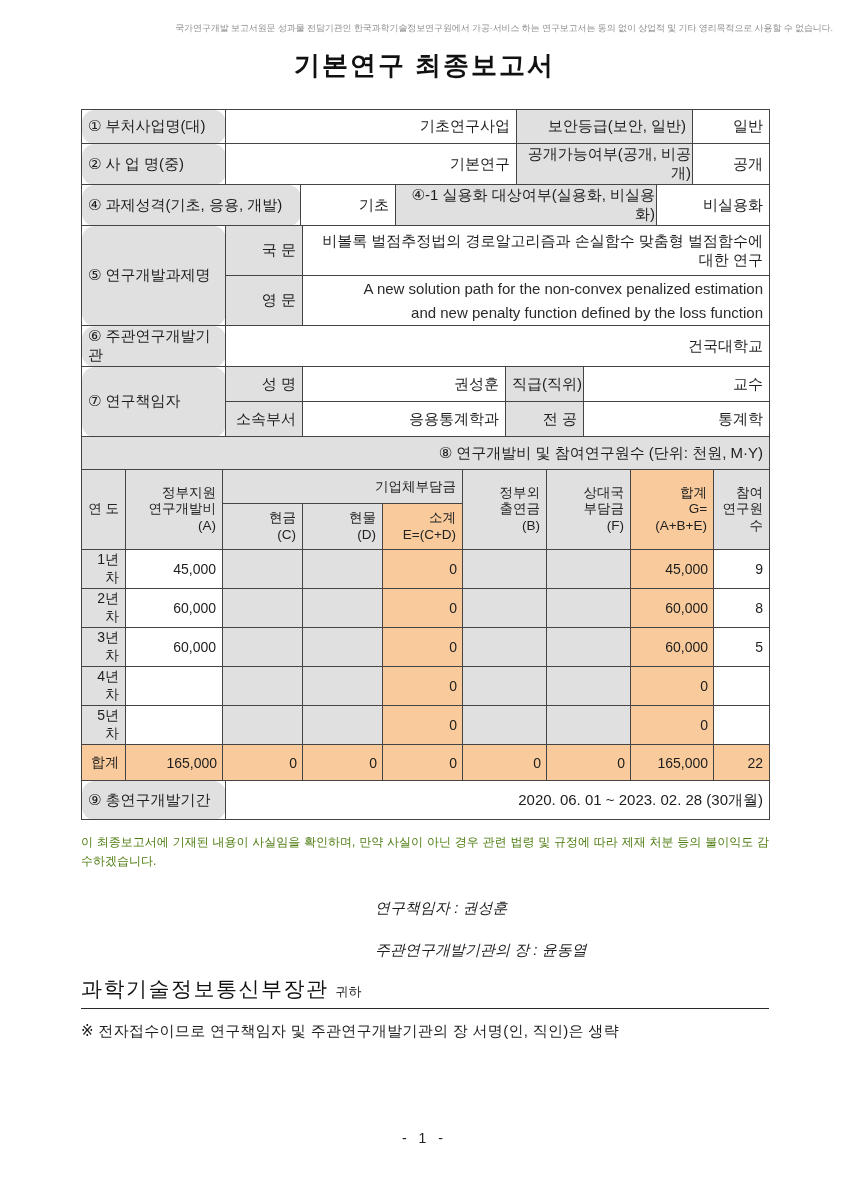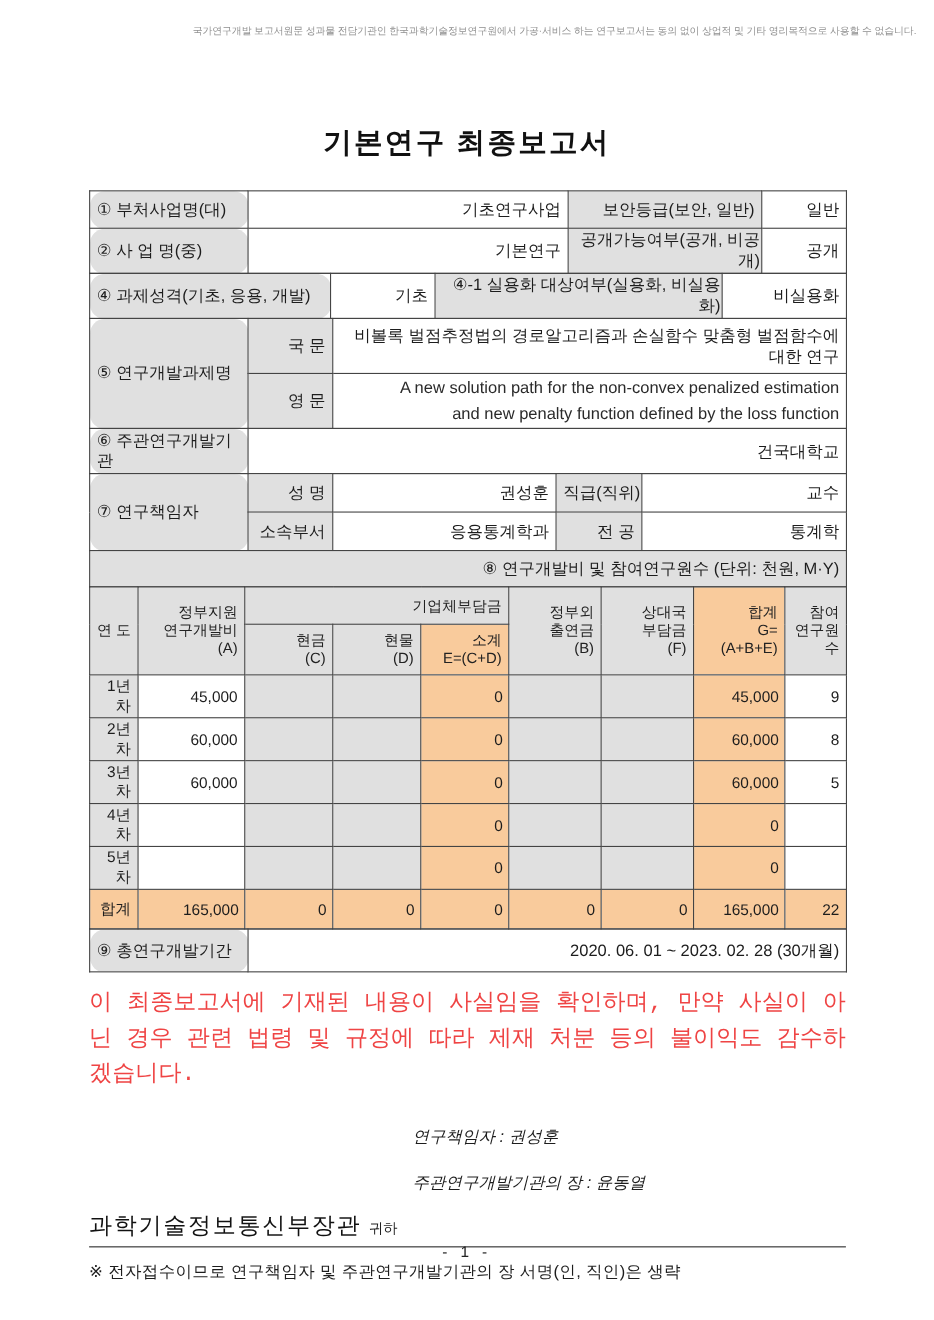--- a/index.html
+++ b/index.html
@@ -10,21 +10,21 @@
     background:#ffffff;
     font-family:"Liberation Sans","DejaVu Sans",sans-serif;
     color:#1d1d1d;
     overflow:hidden;
   }
   .disclaimer {
     position:absolute; top:22px; right:16px;
     font-size:9px; color:#8f8f8f; letter-spacing:-0.1px;
   }
   .title {
-    padding-top:112px;
+    padding-top:48px;
     text-align:center;
     font-size:26px; font-weight:bold; letter-spacing:2px;
     color:#111;
   }
   .content { width:688px; margin:26px 0 0 81px; }
 
   table.tbl {
     border-collapse:collapse; table-layout:fixed;
     width:688px; margin-top:-1px;
   }
@@ -44,22 +44,22 @@
   .pre { white-space:pre-line; line-height:1.2; } .h32 td { height:32px; } .h33 td { height:33px; }
   .h34 td { height:34px; } .h35 td { height:35px; } .h36 td { height:36px; }
   .h39 td { height:39px; } .h46 td { height:46px; } .h50 td { height:50px; }
   tr.h34r td { height:34px; }
   .eng { font-size:14px; line-height:1.55; color:#2a2a2a; }
   .budget td { font-size:14px; }
   .budget .hdr { font-size:13.5px; color:#222; }
 
   .affirm {
     margin-top:13px;
-    font-size:21px; line-height:1.55;
-    text-align:justify; color:#ef4444;font-family:Liberation Mono, monospace;
+    font-size:12px; line-height:1.55;
+    text-align:justify; color:#4d7c0f;
   }
   .sig-block { margin-top:29px; font-size:15px; }
   .sig-date  { padding-left:356px; }
   .sig-line  { padding-left:294px; margin-top:23px;font-style:italic; }
   .recipient-row {
     margin-top:15px;
     border-bottom:1.5px solid #2a2a2a;
     padding-bottom:5px;
   }
   .recipient { font-size:21px; letter-spacing:1.5px; color:#111; }

